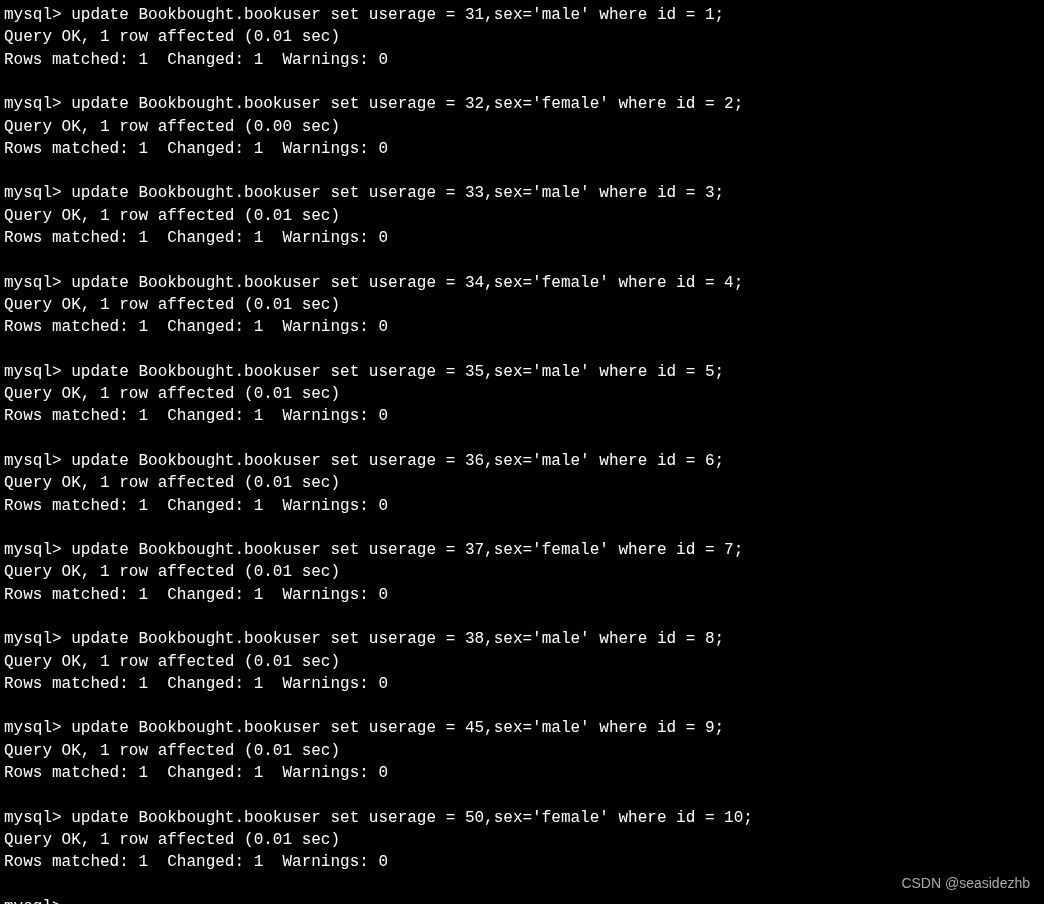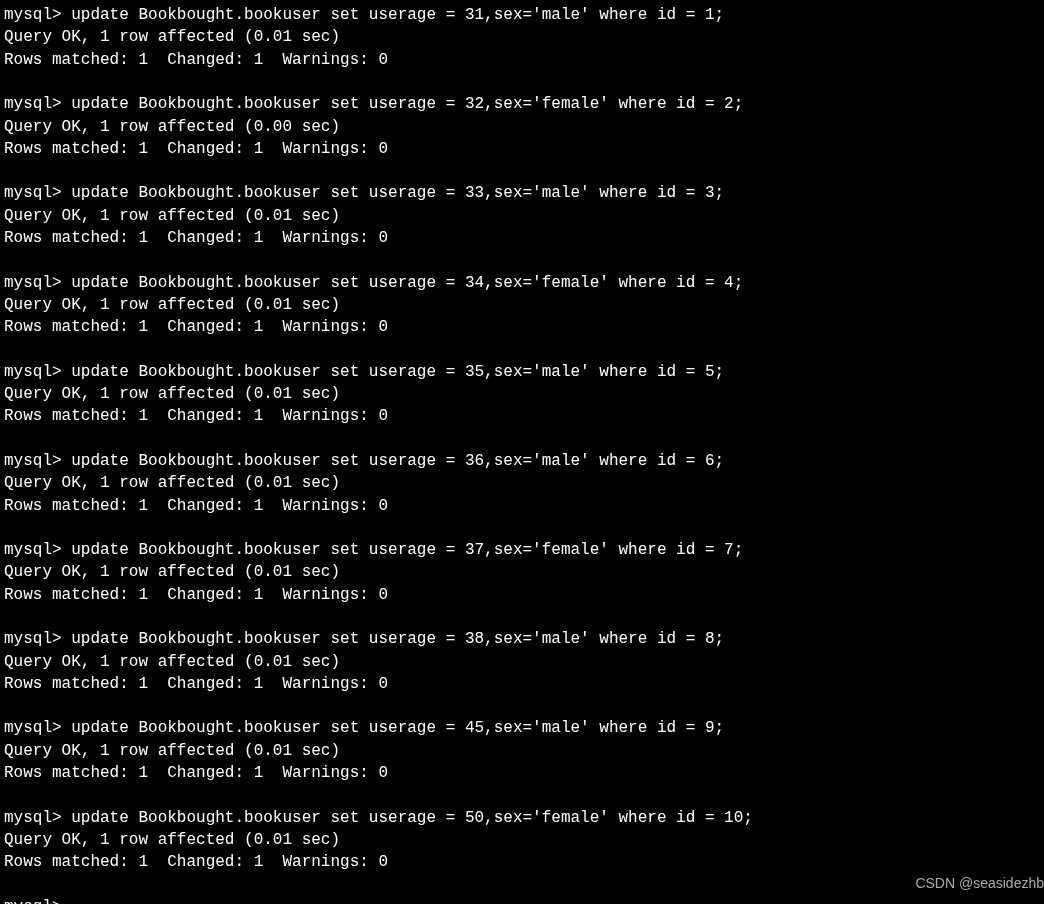--- a/index.html
+++ b/index.html
@@ -24,21 +24,21 @@
     }
     .block:last-of-type {
       margin-bottom: 0;
     }
     .prompt-line, .result-line {
       display: block;
     }
     .watermark {
       position: absolute;
       bottom: 10px;
-      right: 0;
+      right: 14px;
       color: #aaaaaa;
       font-size: 14px;
       font-family: Arial, sans-serif;
     }
     .final-prompt {
       margin-top: 0;
     }
   </style>
 </head>
 <body>

